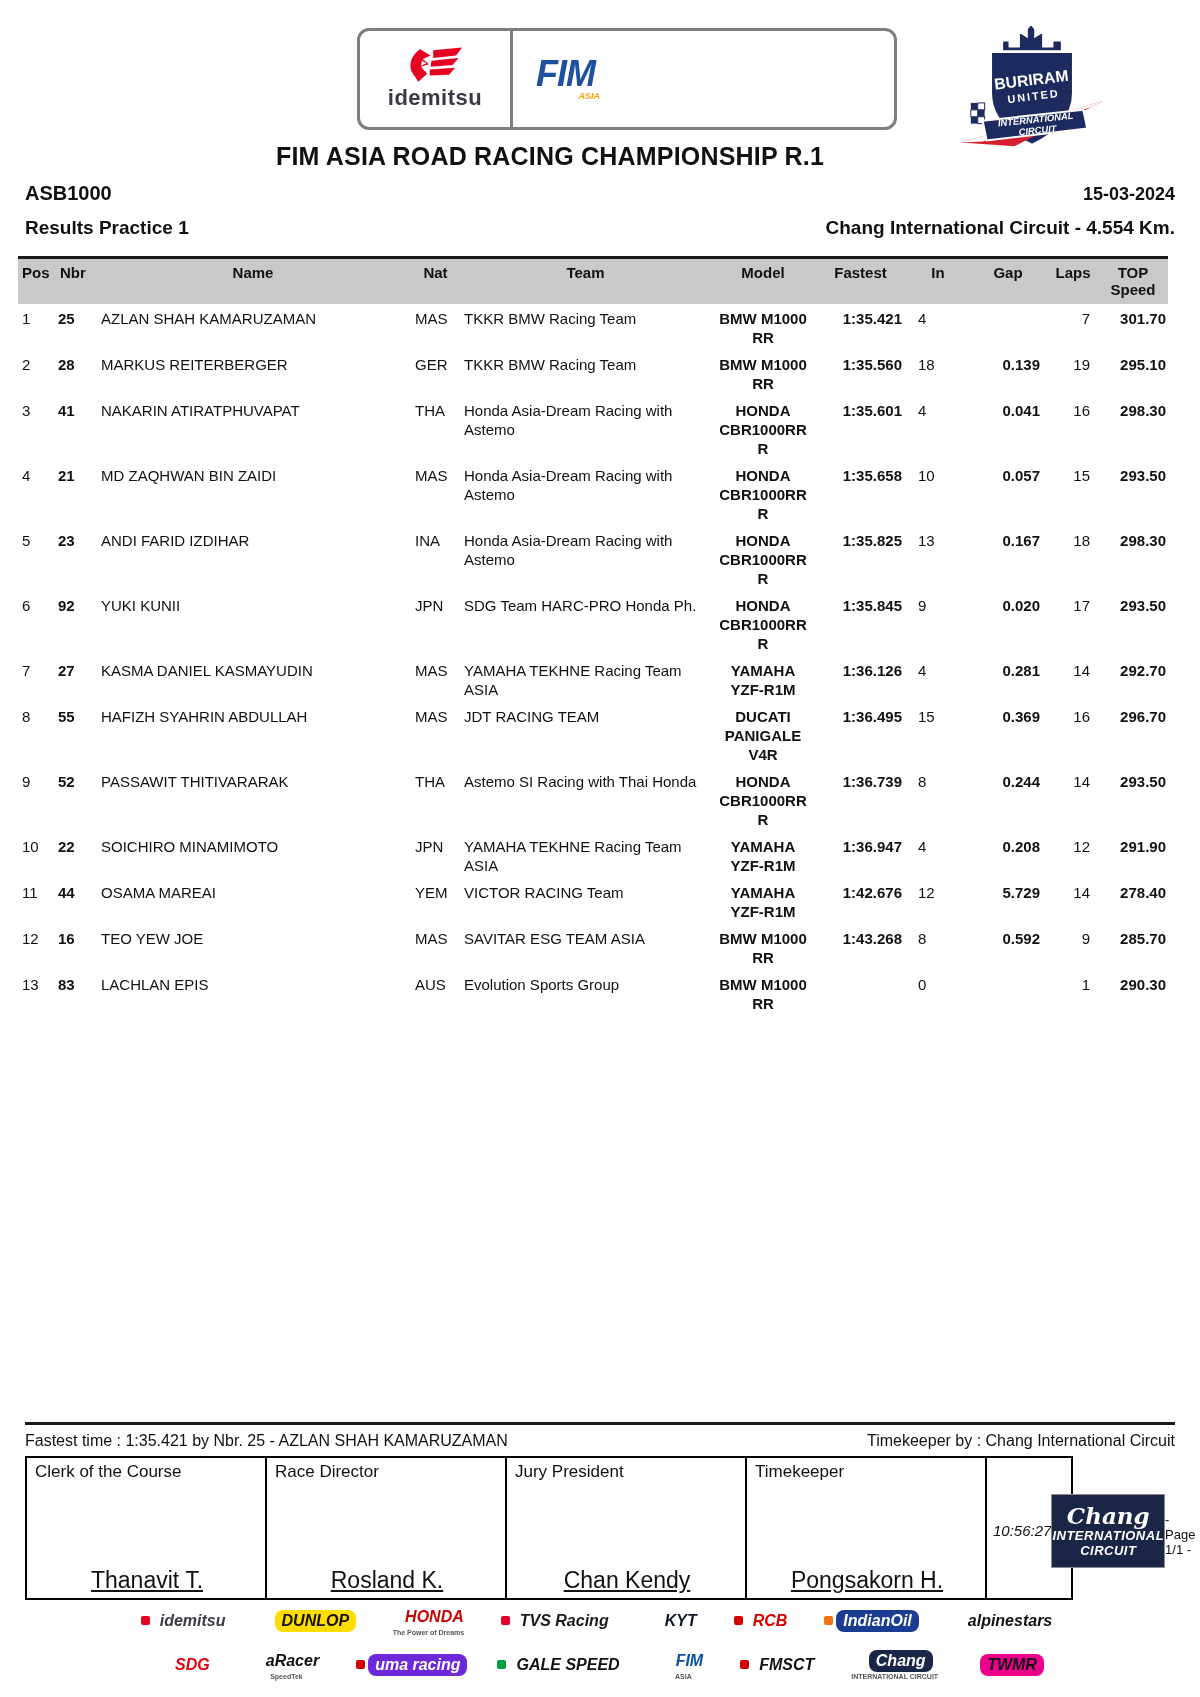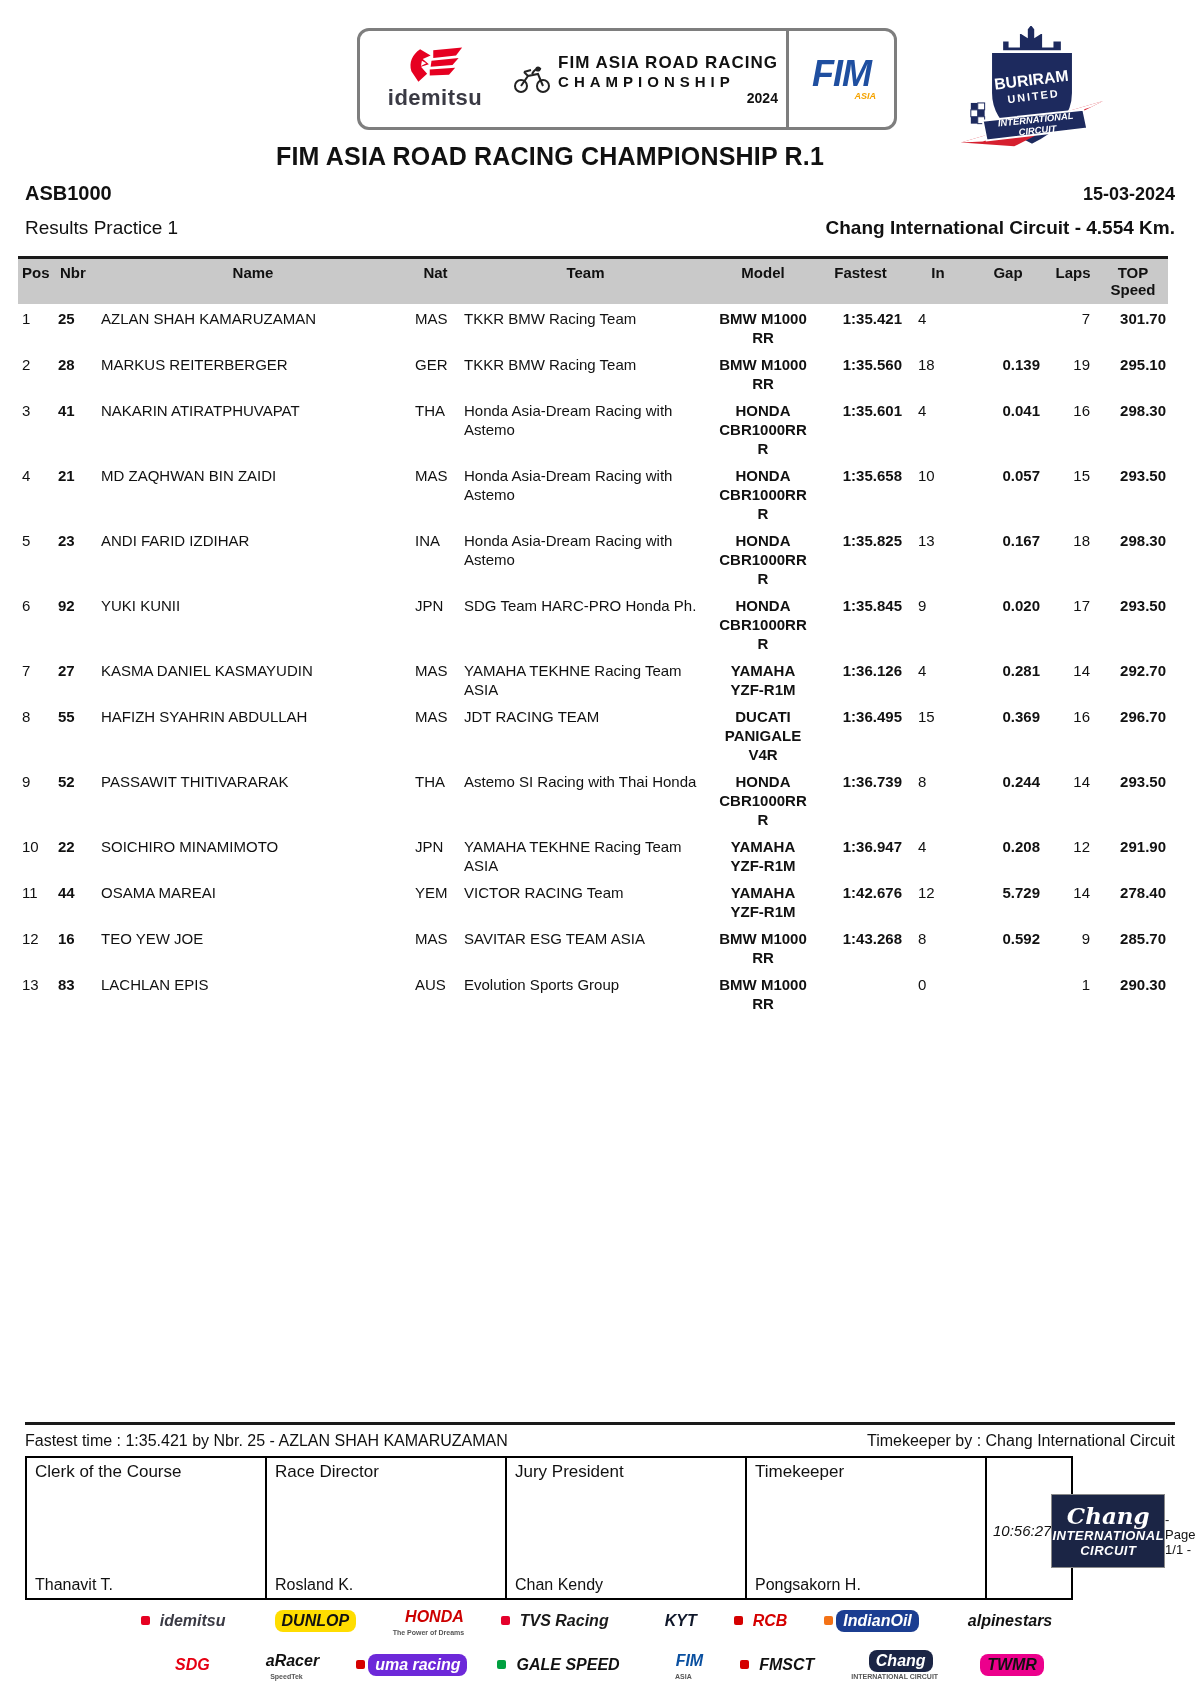--- a/index.html
+++ b/index.html
@@ -24,21 +24,21 @@
   
   .buriram { position:absolute; left:953px; top:24px; }
 
   
   .doc-title { position:absolute; top:142px; left:0; width:1100px; text-align:center;
     font-size:25px; font-weight:800; letter-spacing:.2px; }
   .meta-row1 { position:absolute; top:182px; left:25px; width:1150px; display:flex; justify-content:space-between; align-items:baseline; }
   .category { font-size:20px; font-weight:800; }
   .date { font-size:18px; font-weight:800; }
   .meta-row2 { position:absolute; top:217px; left:25px; width:1150px; display:flex; justify-content:space-between; align-items:baseline; }
-  .session { font-size:19px; font-weight:400; }
+  .session { font-size:19px; font-weight:700; }
   .circuit { font-size:19px; font-weight:800; }
 
   
   table.results { position:absolute; left:18px; top:256px; width:1150px; border-collapse:collapse; table-layout:fixed; }
   table.results th { background:#c9c9c9; border-top:3px solid #1a1a1a; font-size:15px; font-weight:800;
     vertical-align:top; padding-top:5px; height:46px; }
   th.h-pos, th.h-nbr { text-align:left; }
   th.h-pos { padding-left:4px; } th.h-nbr { padding-left:2px; }
   table.results td { font-size:15px; vertical-align:top; padding-top:5px; padding-bottom:3px; line-height:19px; }
   td.c-pos { padding-left:4px; }
@@ -55,21 +55,21 @@
 
   
   .report-footer { position:absolute; top:1422px; left:25px; width:1150px; border-top:3px solid #1a1a1a;
     padding-top:7px; display:flex; justify-content:space-between; font-size:16px;gap:26px; }
 
   .officials { position:absolute; top:1456px; left:25px; width:1048px; height:144px;
     border:2px solid #000; display:flex; }
   .official-cell { width:240px; border-right:2px solid #000; display:flex; flex-direction:column;
     justify-content:space-between; padding:4px 6px 4px 8px; }
   .official-title { font-size:17px; }
-  .official-name { font-size:16px; text-align:left; }
+  .official-name { font-size:23px; text-align:center;text-decoration:underline; }
   .official-sign { width:190px; display:flex; align-items:center; padding:4px 6px; }
   .official-time { font-size:15px; font-style:italic; margin-top:4px; }
   .chang-logo { margin-top:6px; width:168px; height:74px; background:#1b2545; border:1px solid #8a8a8a;
     color:#fff; display:flex; flex-direction:column; align-items:center; justify-content:center; }
   .chang-script { font-family:"DejaVu Serif", serif; font-style:italic; font-weight:bold; font-size:23px; line-height:24px; }
   .chang-sub { font-size:13px; font-style:italic; font-weight:bold; letter-spacing:.5px; line-height:15px; }
   .page-number { font-size:13px; margin-top:12px; }
 
   
   .sponsor-row { position:absolute; left:0; width:1200px; display:flex; justify-content:center;
@@ -92,33 +92,20 @@
   <div class="banner-box">
     <div class="banner-left">
       <svg width="56" height="36" viewBox="0 0 64 40">
         <path d="M15 2 C6 8 2 17 5 27 L13 39 L23 30 L16 22 L25 19 L18 13 L27 9 Z" fill="#e60021"></path>
         <path d="M17 15 l5 3 -6 3 z" fill="#ffffff"></path>
         <path d="M30 3 L63 0 L56 9 L30 12 Z" fill="#e60021"></path>
         <path d="M28 15 L59 12 L52 20 L27 22 Z" fill="#e60021"></path>
         <path d="M26 25 L55 23 L48 31 L26 32 Z" fill="#e60021"></path>
       </svg>
       <span class="idemitsu-text">idemitsu</span>
-    </div>
-    <div class="banner-mid">
-      <svg width="40" height="30" viewBox="0 0 40 30">
-        <circle cx="9" cy="22" r="6" fill="none" stroke="#222" stroke-width="2"></circle>
-        <circle cx="31" cy="22" r="6" fill="none" stroke="#222" stroke-width="2"></circle>
-        <path d="M9 22 L16 12 L26 10 L31 22 M16 12 L12 8 M12 8 l7 -2 M20 10 q4 -7 9 -5" stroke="#222" stroke-width="2" fill="none"></path>
-        <circle cx="26" cy="5" r="2.6" fill="#222"></circle>
-      </svg>
-      <div class="series-title">
-        <span class="series-line1">FIM ASIA ROAD RACING</span>
-        <span class="series-line2">CHAMPIONSHIP</span>
-        <span class="series-year">2024</span>
-      </div>
     </div>
     <div class="banner-right">
       <span class="fim-text">FIM</span>
       <span class="fim-asia">ASIA</span>
     </div>
   </div>
 
   <div class="buriram">
     <svg width="158" height="148" viewBox="0 0 160 150">
       <path d="M50 30 h60 v-13 h-9 v6 h-10 v-15 l-8 5 v-8 l-4 -5 -4 5 v8 l-8 -5 v15 h-10 v-6 h-7 z" fill="#1d2a5e" stroke="#ffffff" stroke-width="1.5"></path>

